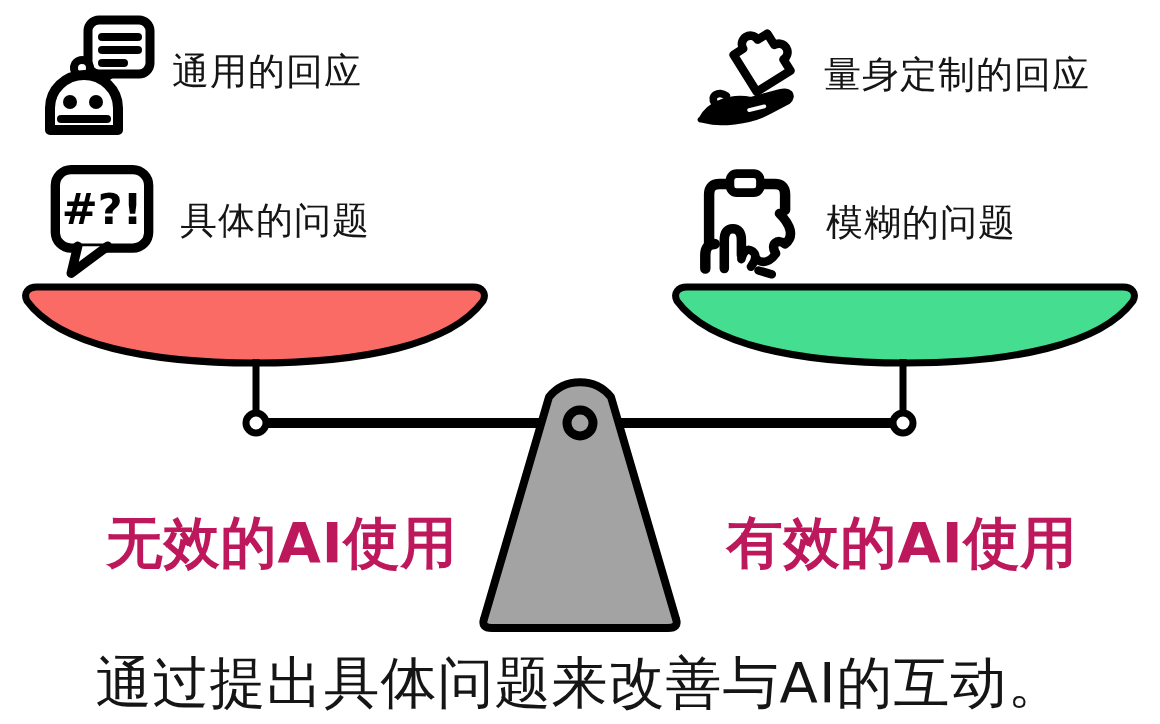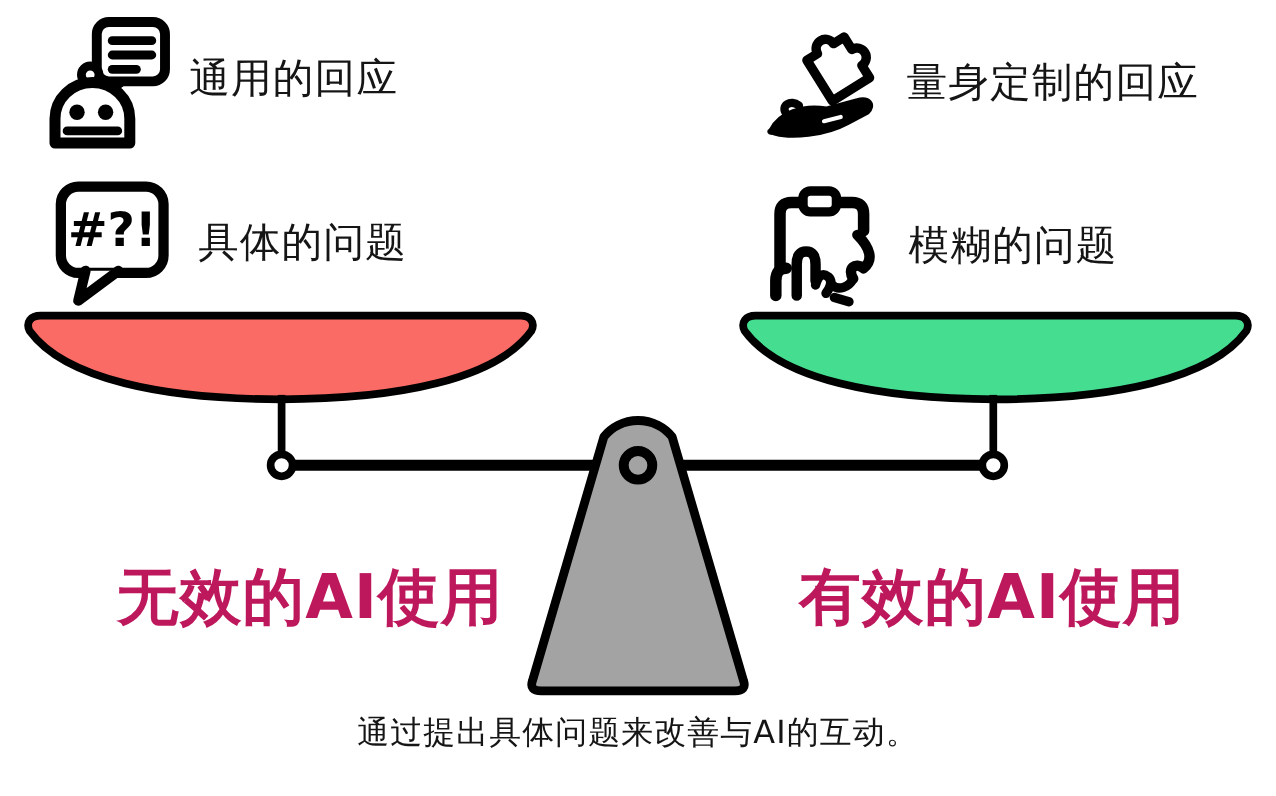--- a/index.html
+++ b/index.html
@@ -13,21 +13,21 @@
   .flabel{
     font-size:37px;line-height:1.15;color:#151515;white-space:nowrap;
     letter-spacing:1px;
   }
   .pan-label{
     position:absolute;width:404px;text-align:center;font-size:56px;
     color:#be185d;white-space:nowrap;letter-spacing:1px;font-weight:bold;
   }
   .caption{
     position:absolute;left:0;top:646px;width:1160px;text-align:center;
-    font-size:29px;color:#151515;letter-spacing:1px;
+    font-size:56px;color:#151515;letter-spacing:1px;
   }
   .scale-svg{position:absolute;left:0;top:275px;}
   svg{overflow:visible;}
 </style>
 </head>
 <body>
 
 <div class="stage">
 
   <div class="feature" style="left:36px;top:12px;">

